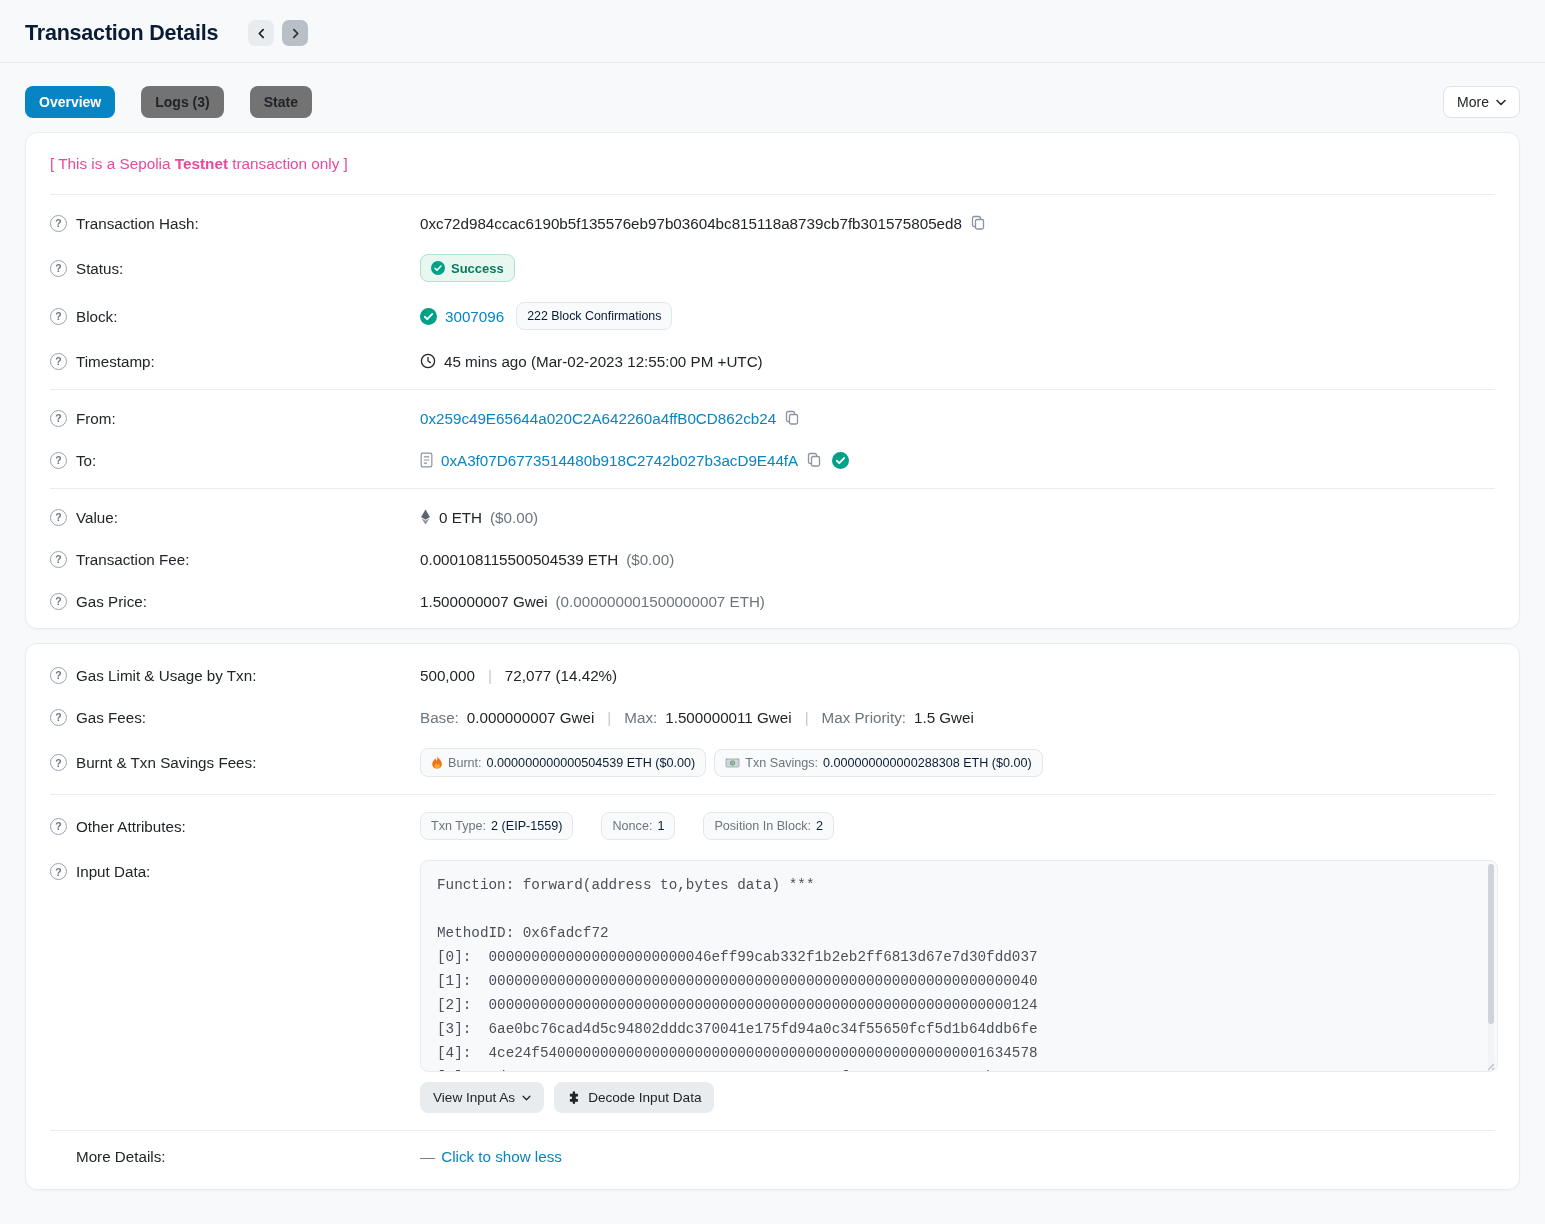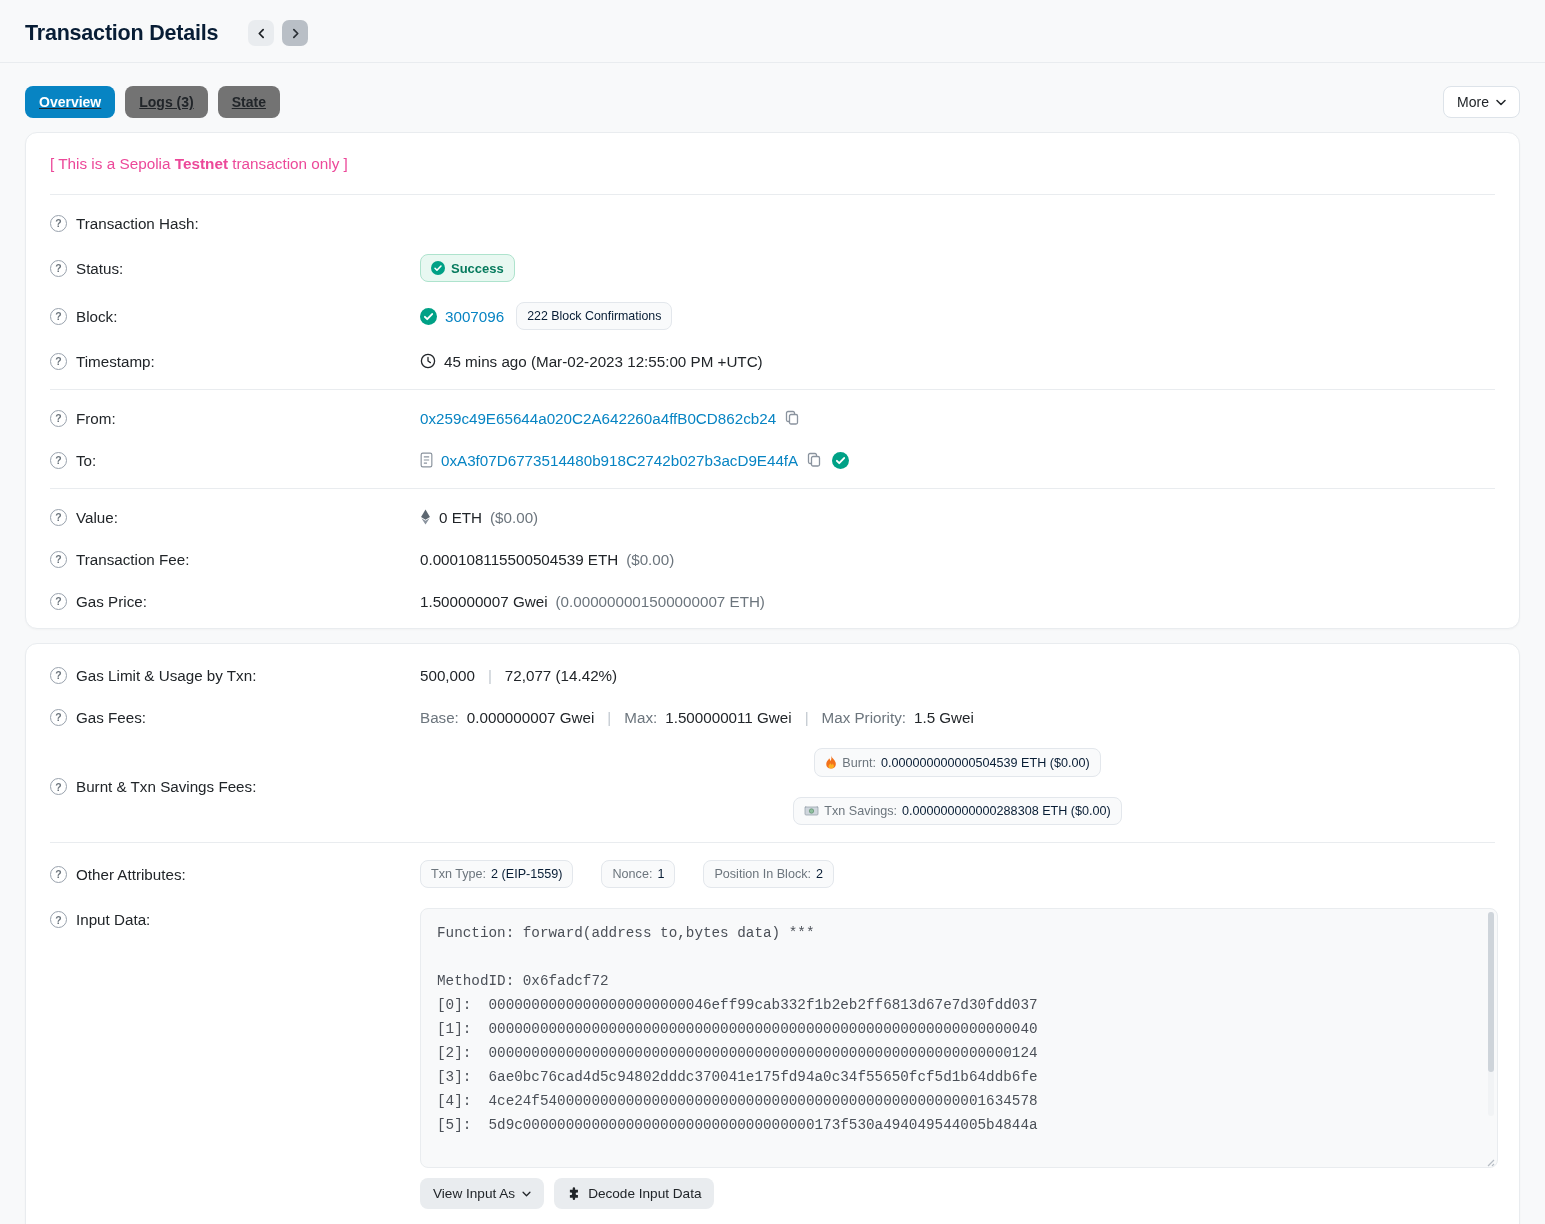--- a/index.html
+++ b/index.html
@@ -12,21 +12,21 @@
   }
   .page-header { display: flex; align-items: center; gap: 30px; padding: 20px 25px 16px 25px; }
   .page-title { font-size: 21.5px; font-weight: 700; color: #081d35; letter-spacing: -0.2px; }
   .nav-btns { display: flex; gap: 8px; }
   .nav-btn { width: 26px; height: 26px; border: none; border-radius: 7px; display: inline-flex;
              align-items: center; justify-content: center; cursor: pointer; }
   .nav-btn.prev { background: #e9ecef; }
   .nav-btn.next { background: #b9bfc6; }
   .top-divider { border: none; border-top: 1px solid #e9ecef; }
   .tabs-row { display: flex; align-items: center; justify-content: space-between; padding: 23px 25px 14px 25px; }
-  .tabs { display: flex; gap: 10px; text-decoration: underline; }
+  .tabs { display: flex; gap: 26px; }
   .tab { height: 32px; padding: 0 14px; border-radius: 8px; border: none; font-size: 14px; font-weight: 600;
          display: inline-flex; align-items: center; cursor: pointer; background: #737373; color: #212529;
          font-family: "Liberation Sans", "DejaVu Sans", sans-serif; }
   .tab.active { background: #0784c3; color: #fff; }
   .more-btn { height: 32px; padding: 0 13px; border-radius: 8px; border: 1px solid #dde3e9; background: #fff;
               font-size: 14px; color: #212529; display: inline-flex; align-items: center; gap: 7px; cursor: pointer;
               font-family: "Liberation Sans", "DejaVu Sans", sans-serif; }
   .card { background: #fff; border: 1px solid #e9ecef; border-radius: 12px; margin: 0 25px 14px 25px;
           padding: 6px 24px; box-shadow: 0 1px 2px rgba(16,24,40,.03); }
   .notice { padding: 16px 0 14px 0; color: #ec4899; font-size: 15.3px; }
@@ -46,21 +46,21 @@
   .link { color: #0784c3; text-decoration: none; cursor: pointer; }
   .icon-btn { background: none; border: none; padding: 0; cursor: pointer; display: inline-flex; color: #8a939e; }
   .badge-success { display: inline-flex; align-items: center; gap: 6px; background: #e8f8f1; border: 1px solid #aee3cd;
                    color: #077b5e; border-radius: 8px; padding: 5.5px 10px; font-size: 13px; font-weight: 700; }
   .pill { display: inline-flex; align-items: center; gap: 5px; background: #f9fafb; border: 1px solid #e3e7ec;
           border-radius: 8px; padding: 6px 10px; font-size: 12.6px; color: #6c757d; white-space: nowrap; }
   .pill b { color: #081d35; font-weight: 400; }
   .pill.conf { font-size: 12.4px; }
   .pill.conf b { font-size: 12.4px; }
   .code-wrap { position: relative; width: 1078px; background: #f8f9fa; border: 1px solid #e9ecef; border-radius: 8px;
-               height: 260px; overflow: hidden; padding: 12px 16px; cursor: text; }
+               height: 212px; overflow: hidden; padding: 12px 16px; cursor: text; }
   .code-line { font-family: "Liberation Mono", "DejaVu Sans Mono", monospace; font-size: 14.3px; line-height: 24px;
                min-height: 24px; color: #4b5058; white-space: pre; }
   .scrollbar { position: absolute; top: 3px; right: 3px; width: 6px; height: 204px; border-radius: 3px; background: #f1f3f5; cursor: pointer; }
   .scroll-thumb { position: absolute; top: 0; width: 6px; height: 160px; border-radius: 3px; background: #ced4da; }
   .resize-grip { position: absolute; right: 2px; bottom: 2px; width: 12px; height: 12px; }
   .input-buttons { display: flex; gap: 10px; margin-top: 10px; }
   .gray-btn { height: 31px; padding: 0 13px; border: none; border-radius: 8px; background: #e9ecef; color: #212529;
               font-size: 13.6px; display: inline-flex; align-items: center; gap: 7px; cursor: pointer;
               font-family: "Liberation Sans", "DejaVu Sans", sans-serif; }
   .value-col { display: flex; flex-direction: column; align-items: flex-start; flex: 1; min-width: 0; }
@@ -111,20 +111,31 @@
   <div class="notice">
     <span>[ This is a Sepolia </span><b>Testnet</b><span> transaction only ]</span>
   </div>
   <hr class="divider">
 
   <div class="row">
     <div class="row-label">
       <span class="q-icon">?</span>
       <span>Transaction Hash:</span>
     </div>
+    <div class="row-value">
+      <span class="mono-ish">0xc72d984ccac6190b5f135576eb97b03604bc815118a8739cb7fb301575805ed8</span>
+      <button class="icon-btn" title="">
+        <span style="display:inline-flex;">
+          <svg width="16" height="16" viewBox="0 0 16 16" fill="none" stroke="#8a939e" stroke-width="1.3">
+              <rect x="5.5" y="4.5" width="8" height="9.5" rx="1.5"></rect>
+              <path d="M10.5 4.5V3A1.5 1.5 0 0 0 9 1.5H4A1.5 1.5 0 0 0 2.5 3v7A1.5 1.5 0 0 0 4 11.5h1.5"></path>
+            </svg>
+        </span>
+      </button>
+    </div>
   </div>
 
   <div class="row">
     <div class="row-label">
       <span class="q-icon">?</span>
       <span>Status:</span>
     </div>
     <div class="row-value">
       <span class="badge-success">
         <span style="display:inline-flex;">
@@ -294,21 +305,21 @@
       <span class="gray">Max Priority:</span>
       <span>1.5 Gwei</span>
     </div>
   </div>
 
   <div class="row">
     <div class="row-label">
       <span class="q-icon">?</span>
       <span>Burnt &amp; Txn Savings Fees:</span>
     </div>
-    <div class="row-value" style="gap:20px;flex-direction:column;">
+    <div class="row-value" style="gap:8px;">
       <span class="pill">
         <span style="display:inline-flex;">
           <svg width="12" height="15" viewBox="0 0 12 15">
               <path d="M6 0.5C6.5 3 9.8 4.6 10.6 7.4c.8 2.8-.6 6.1-4.6 6.1S.7 10.3 1.5 7.6C2.1 5.6 3.6 5 4.1 3.2 4.9 4 5.3 4.9 5.2 6.1 6.6 5 6.6 2.4 6 .5z" fill="#f2711c"></path>
               <path d="M6 13.5c-1.8 0-2.8-1.3-2.4-2.8.3-1.1 1.3-1.5 1.8-2.5.6.7 1.1 1.1 1.5 2 .4-.5.5-.9.4-1.6 1.4 1 2 2.3 1.5 3.5-.4 1-1.4 1.4-2.8 1.4z" fill="#fdb022"></path>
             </svg>
         </span>
         <span>Burnt:</span>
         <b>0.000000000000504539 ETH ($0.00)</b>
       </span>

